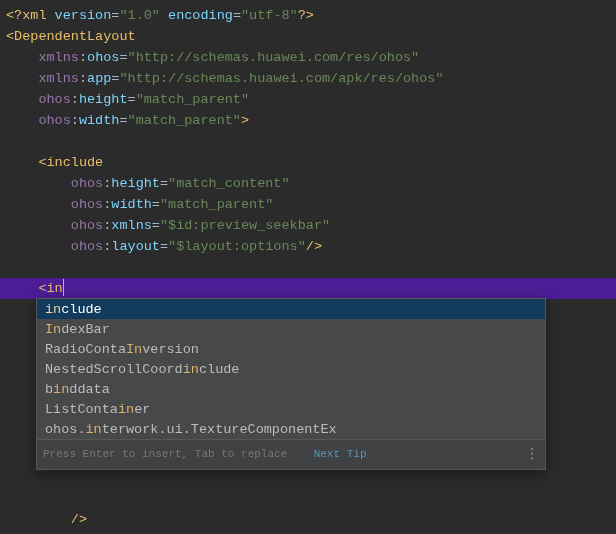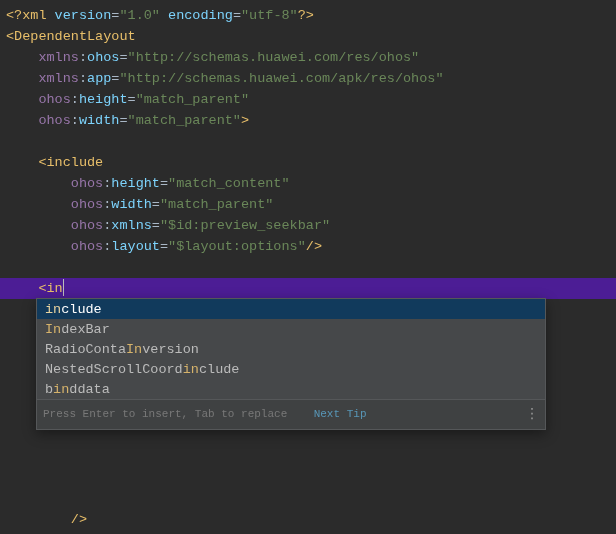--- a/index.html
+++ b/index.html
@@ -117,20 +117,22 @@
   <div class="line">        <span class="tag">/&gt;</span></div>
   <div class="line"></div>
 </div>
 
 <div class="popup">
   <div class="popup-item selected"><span></span><span class="hl">in</span><span>clude</span></div>
   <div class="popup-item"><span></span><span class="hl">In</span><span>dexBar</span></div>
   <div class="popup-item"><span>RadioConta</span><span class="hl">In</span><span>version</span></div>
   <div class="popup-item"><span>NestedScrollCoord</span><span class="hl">in</span><span>clude</span></div>
   <div class="popup-item"><span>b</span><span class="hl">in</span><span>ddata</span></div>
+  <div class="popup-item"><span>ListConta</span><span class="hl">in</span><span>er</span></div>
+  <div class="popup-item"><span>ohos.</span><span class="hl">in</span><span>terwork.ui.TextureComponentEx</span></div>
   <div class="popup-footer">
     <span>
       <span>Press Enter to insert, Tab to replace</span>
       <span>&nbsp;&nbsp;</span>
       <span class="next-tip">Next Tip</span>
     </span>
     <span class="more-dots">⋮</span>
   </div>
 </div>
 

